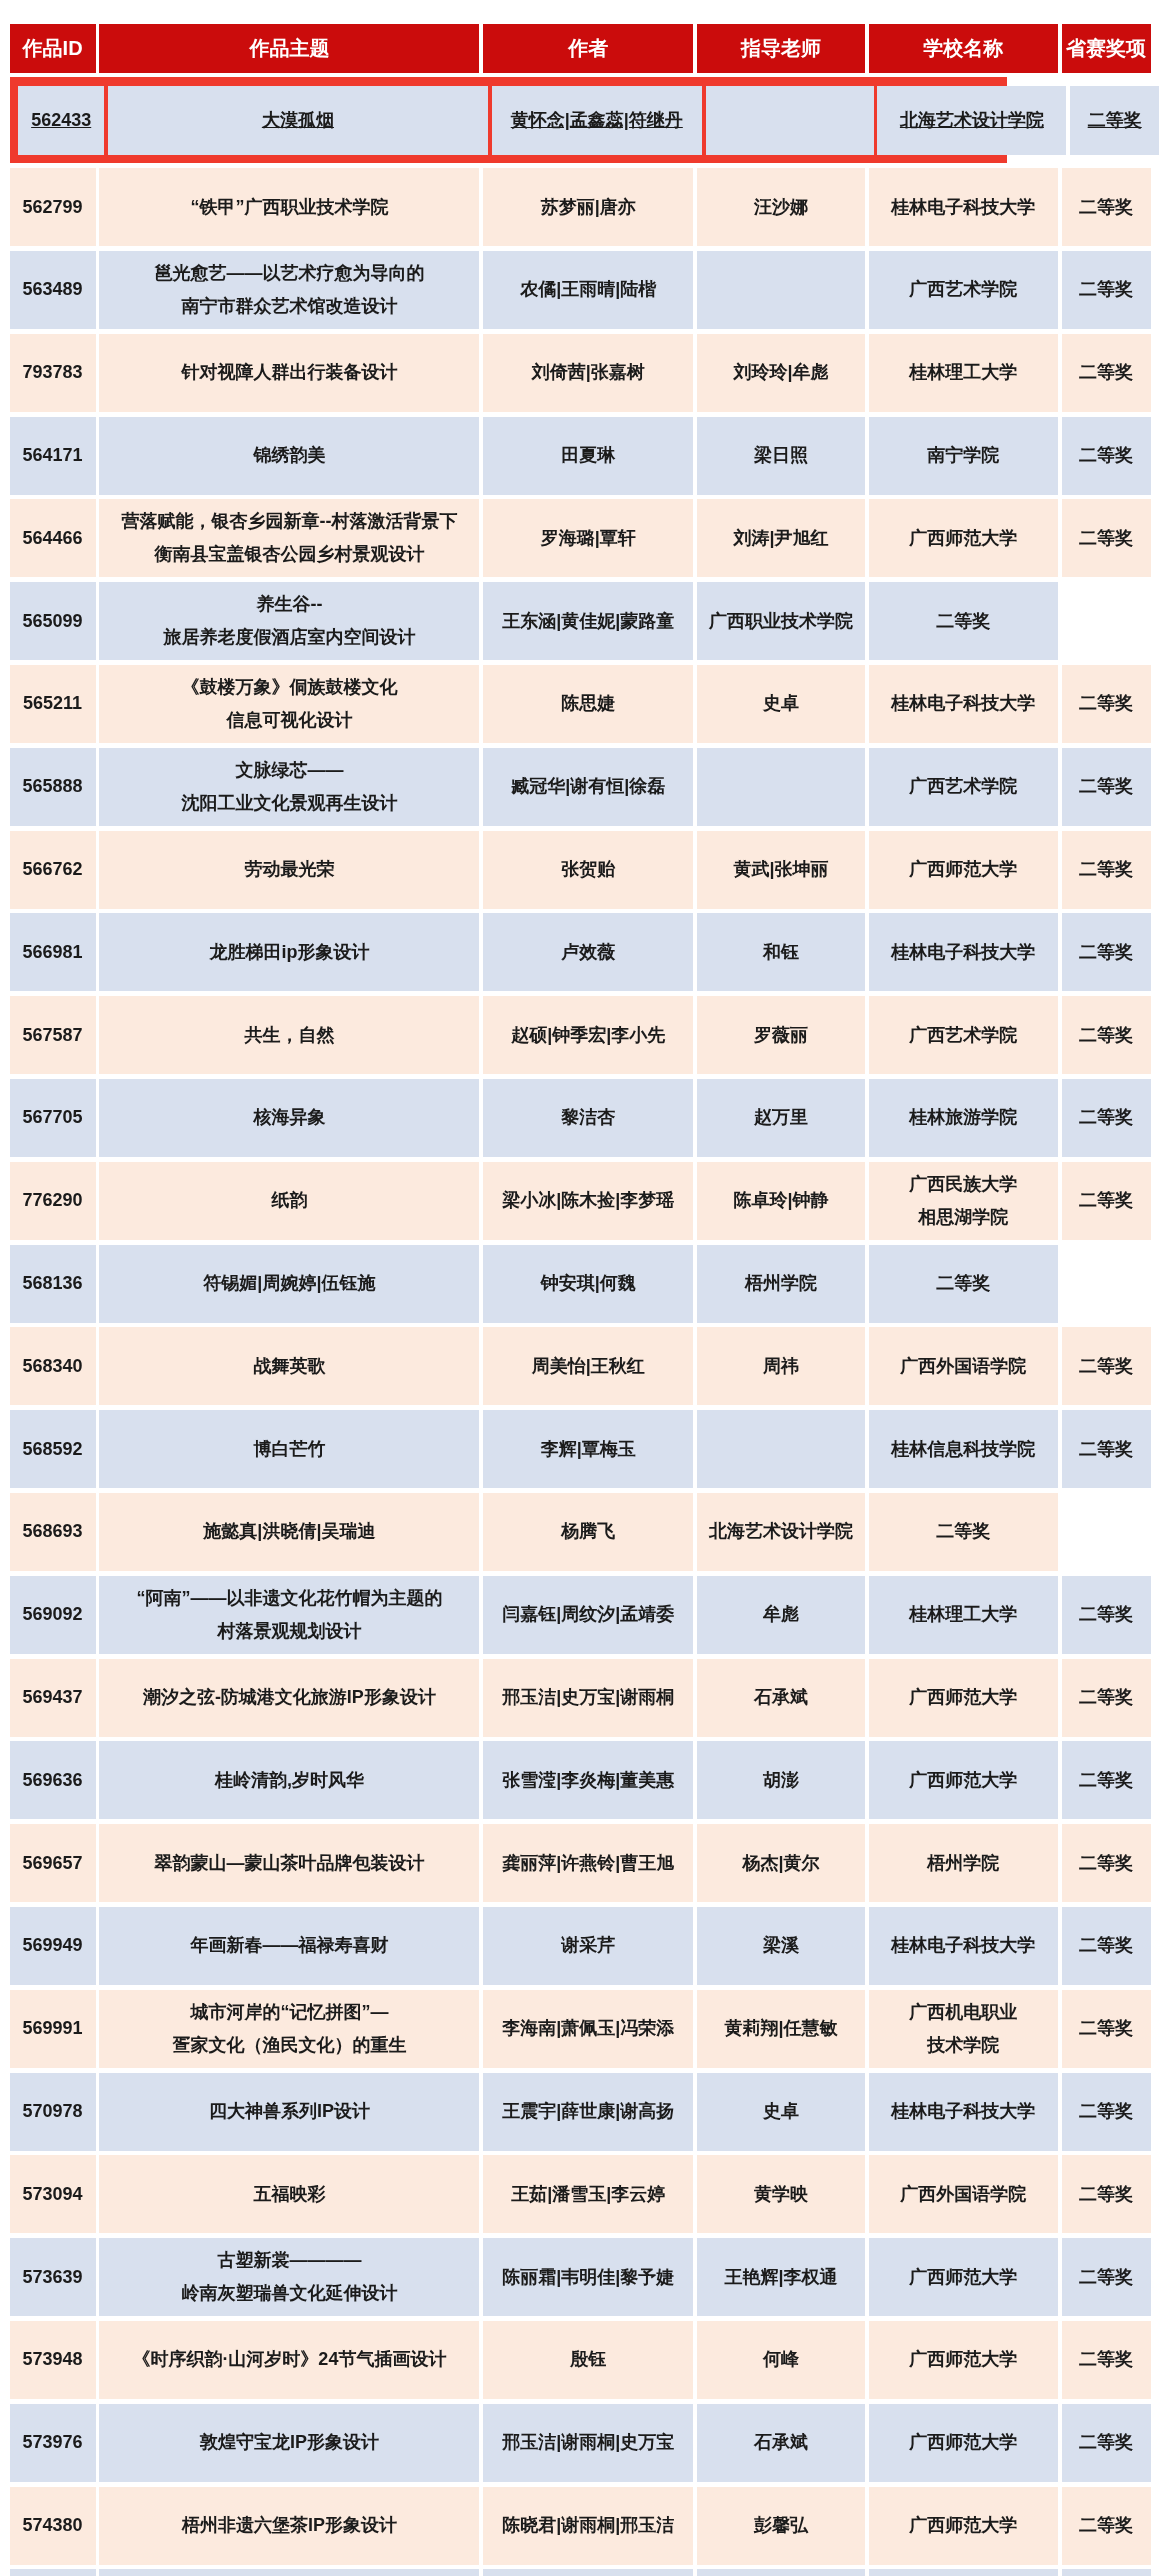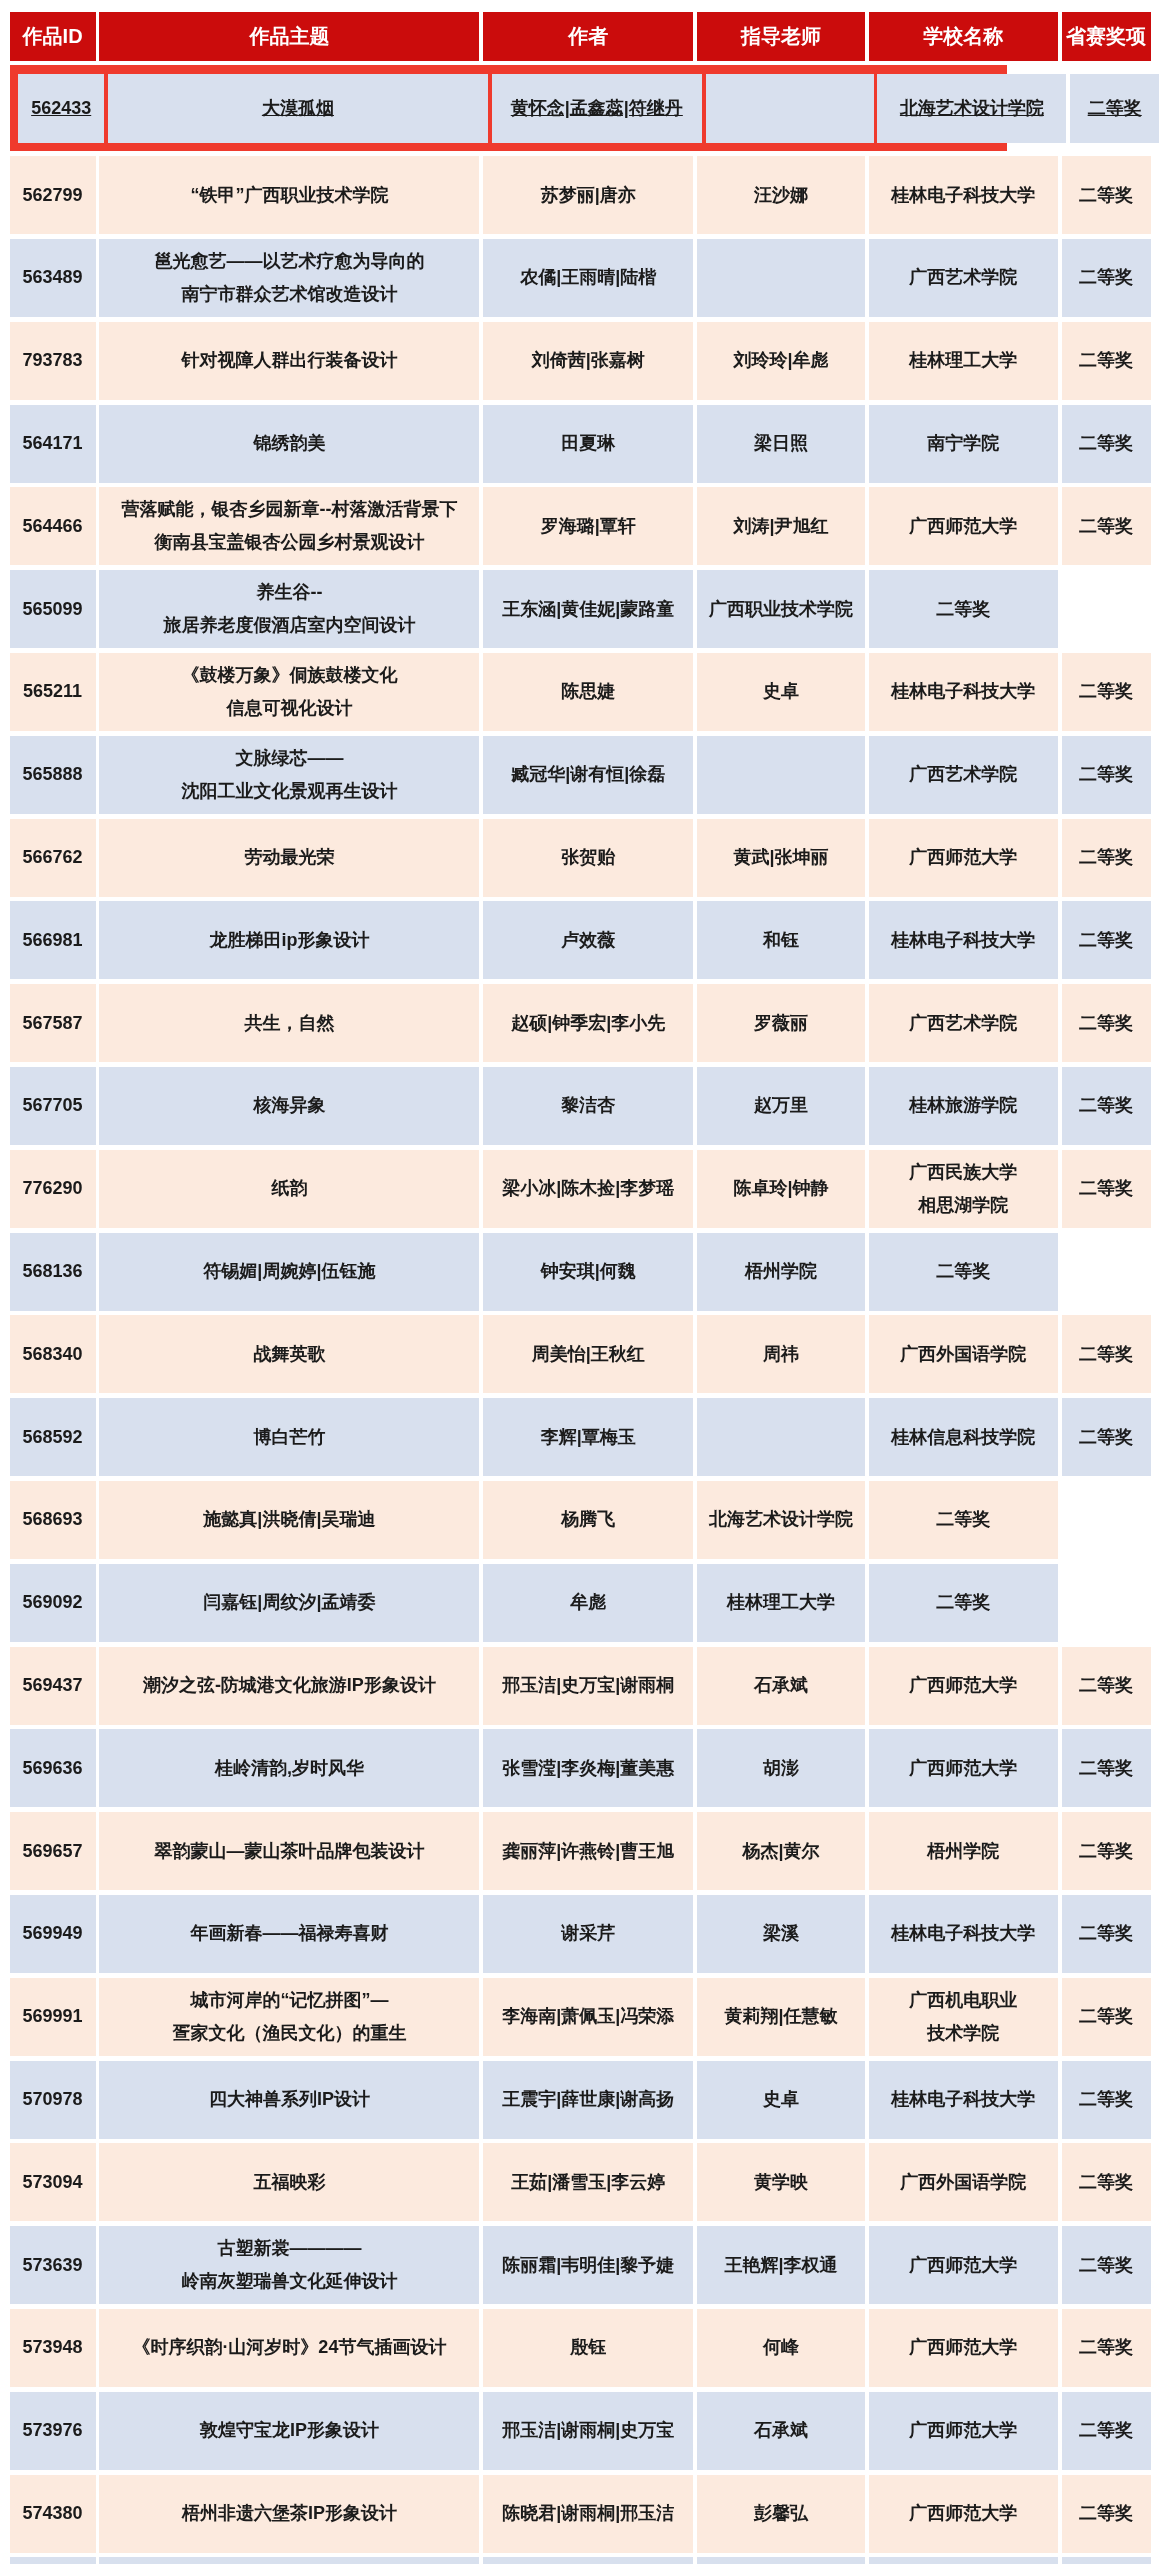--- a/index.html
+++ b/index.html
@@ -8,20 +8,21 @@
     background: #ffffff;
     width: 1172px;
     height: 2576px;
     overflow: hidden;
     font-family: "Liberation Sans", "DejaVu Sans", sans-serif;
   }
   .page {
     box-sizing: border-box;
     width: 1028px;
     padding: 11.5px 21px 0 9.6px;
+    margin-top: 12px;
   }
   .row {
     display: grid;
     grid-template-columns: 86px 380px 210px 168px 189px 89px;
     gap: 3.8px;
     margin-bottom: 4.8px;
   }
   .cell {
     display: flex;
     align-items: center;
@@ -212,20 +213,22 @@
       </div>
       <div class="row peach">
         <div class="cell">568693</div>
         <div class="cell">施懿真|洪晓倩|吴瑞迪</div>
         <div class="cell">杨腾飞</div>
         <div class="cell">北海艺术设计学院</div>
         <div class="cell">二等奖</div>
       </div>
       <div class="row blue">
         <div class="cell">569092</div>
+        <div class="cell">“阿南”——以非遗文化花竹帽为主题的
+村落景观规划设计</div>
         <div class="cell">闫嘉钰|周纹汐|孟靖委</div>
         <div class="cell">牟彪</div>
         <div class="cell">桂林理工大学</div>
         <div class="cell">二等奖</div>
       </div>
       <div class="row peach">
         <div class="cell">569437</div>
         <div class="cell">潮汐之弦-防城港文化旅游IP形象设计</div>
         <div class="cell">邢玉洁|史万宝|谢雨桐</div>
         <div class="cell">石承斌</div>

